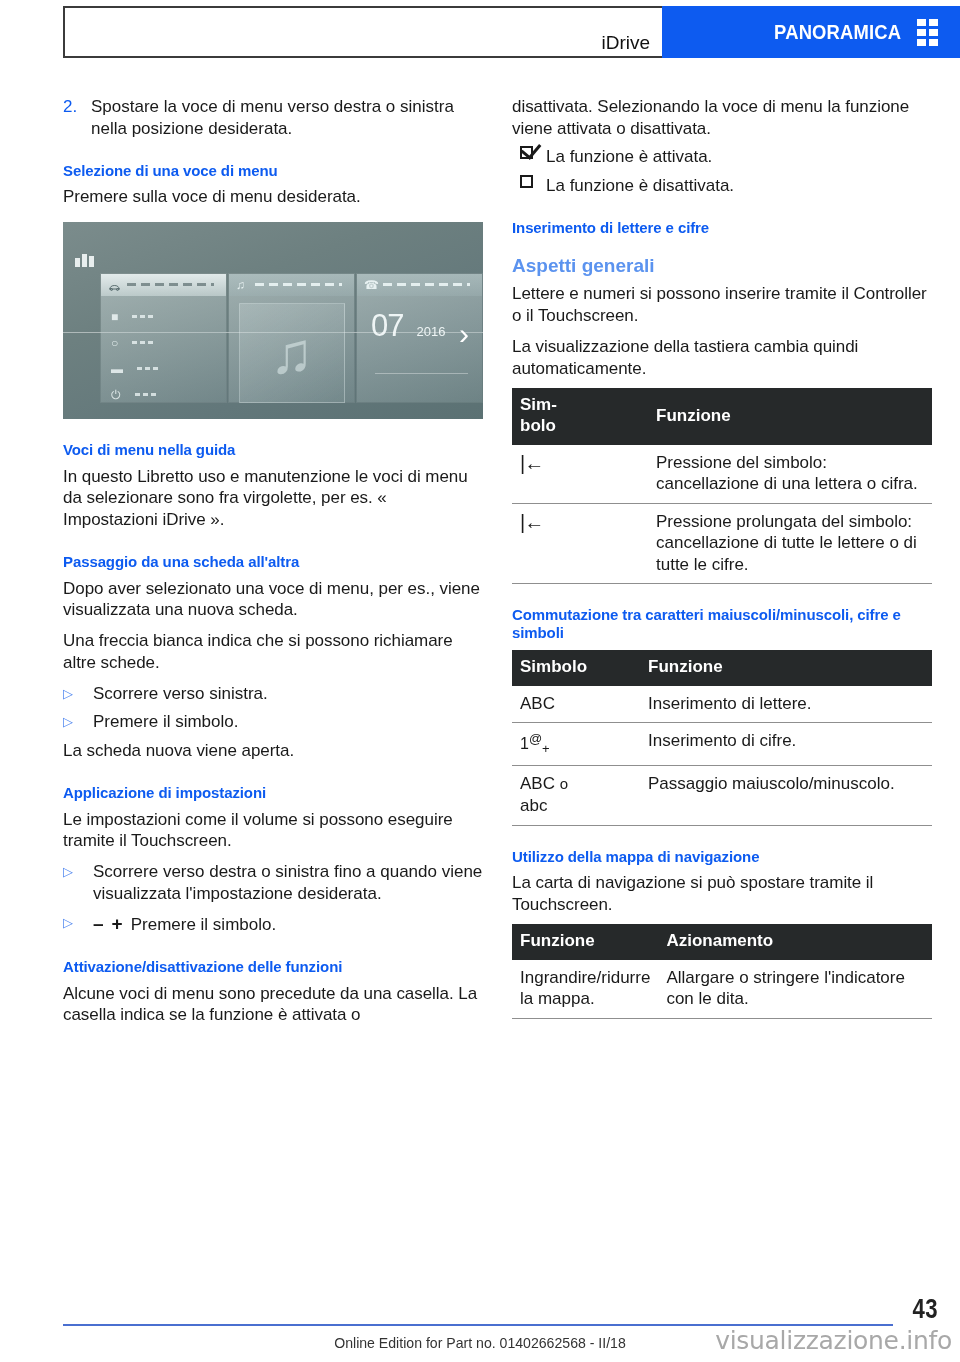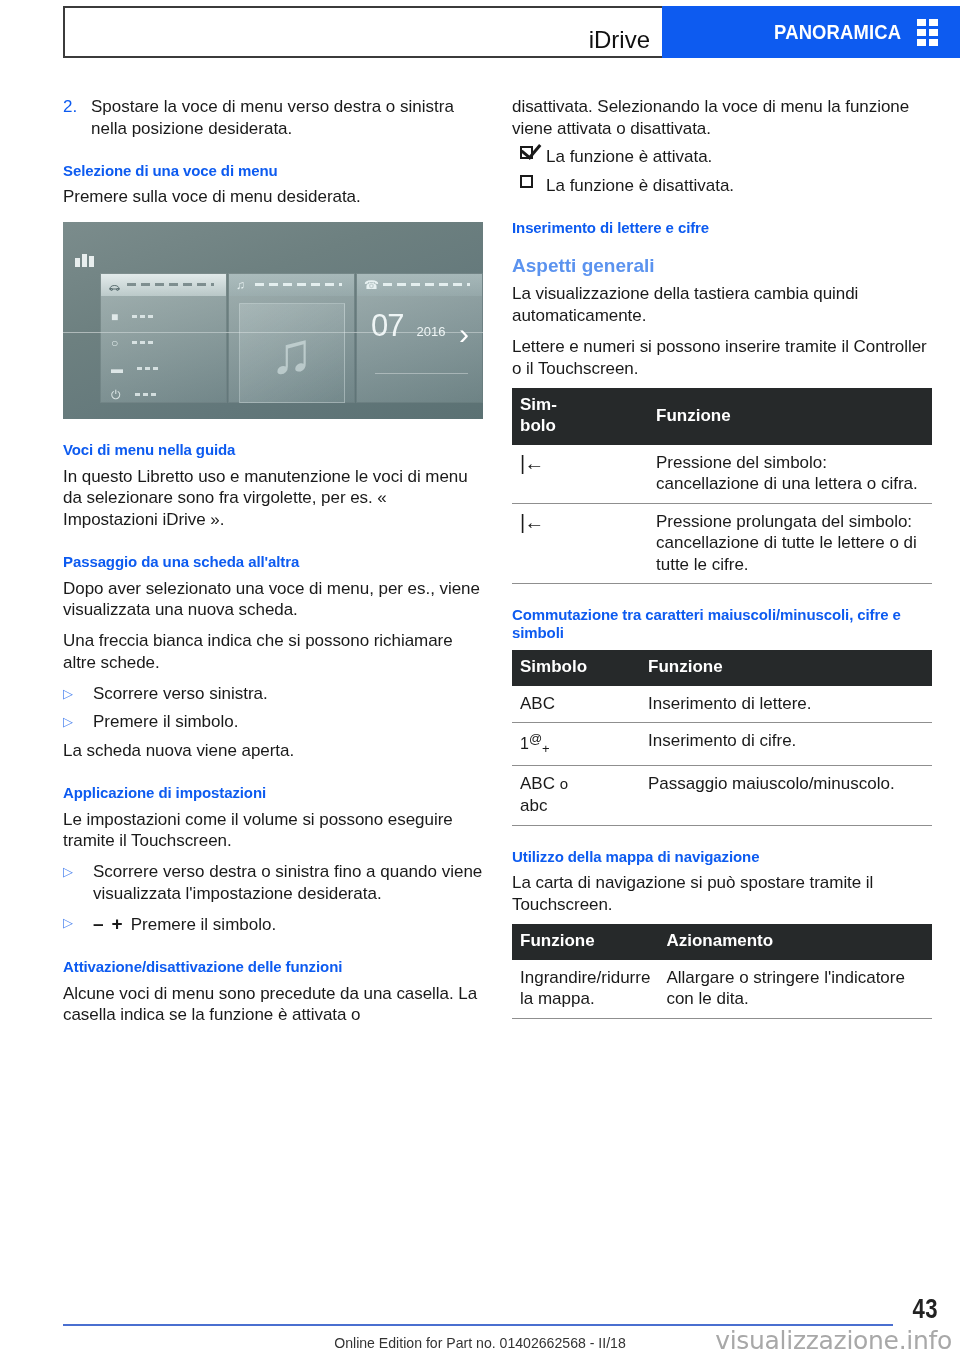--- a/index.html
+++ b/index.html
@@ -31,21 +31,21 @@
     border: 2px solid #3b3b3b;
     border-right: none;
     display: flex;
     align-items: flex-end;
     justify-content: flex-end;
     padding: 0 12px 4px 0;
     box-sizing: border-box;
     background: #fff;
   }
   .header-tab-label {
-    font-size: 24px;
+    font-size: 19px;
     color: #111;
     line-height: 1;
   }
   .header-banner {
     flex: 0 0 298px;
     background: #0d5bf0;
     display: flex;
     align-items: center;
     justify-content: flex-end;
     padding-right: 22px;
@@ -471,22 +471,22 @@
   </div>
   <div class="cbline">
     <span class="cbox">
       <span class="box-sq"></span>
     </span>
     <span>La funzione è disattivata.</span>
   </div>
 
   <h2 class="sec">Inserimento di lettere e cifre</h2>
   <h3 class="subsec">Aspetti generali</h3>
+  <p class="body">Lettere e numeri si possono inserire tramite il Controller o il Touchscreen.</p>
   <p class="body">La visualizzazione della tastiera cambia quindi automaticamente.</p>
-  <p class="body">Lettere e numeri si possono inserire tramite il Controller o il Touchscreen.</p>
 
   <table class="tbl">
     <thead>
       <tr>
         <th class="c-sym">
           <span>Sim-</span><br>
           <span>bolo</span>
         </th>
         <th>Funzione</th>
       </tr>

